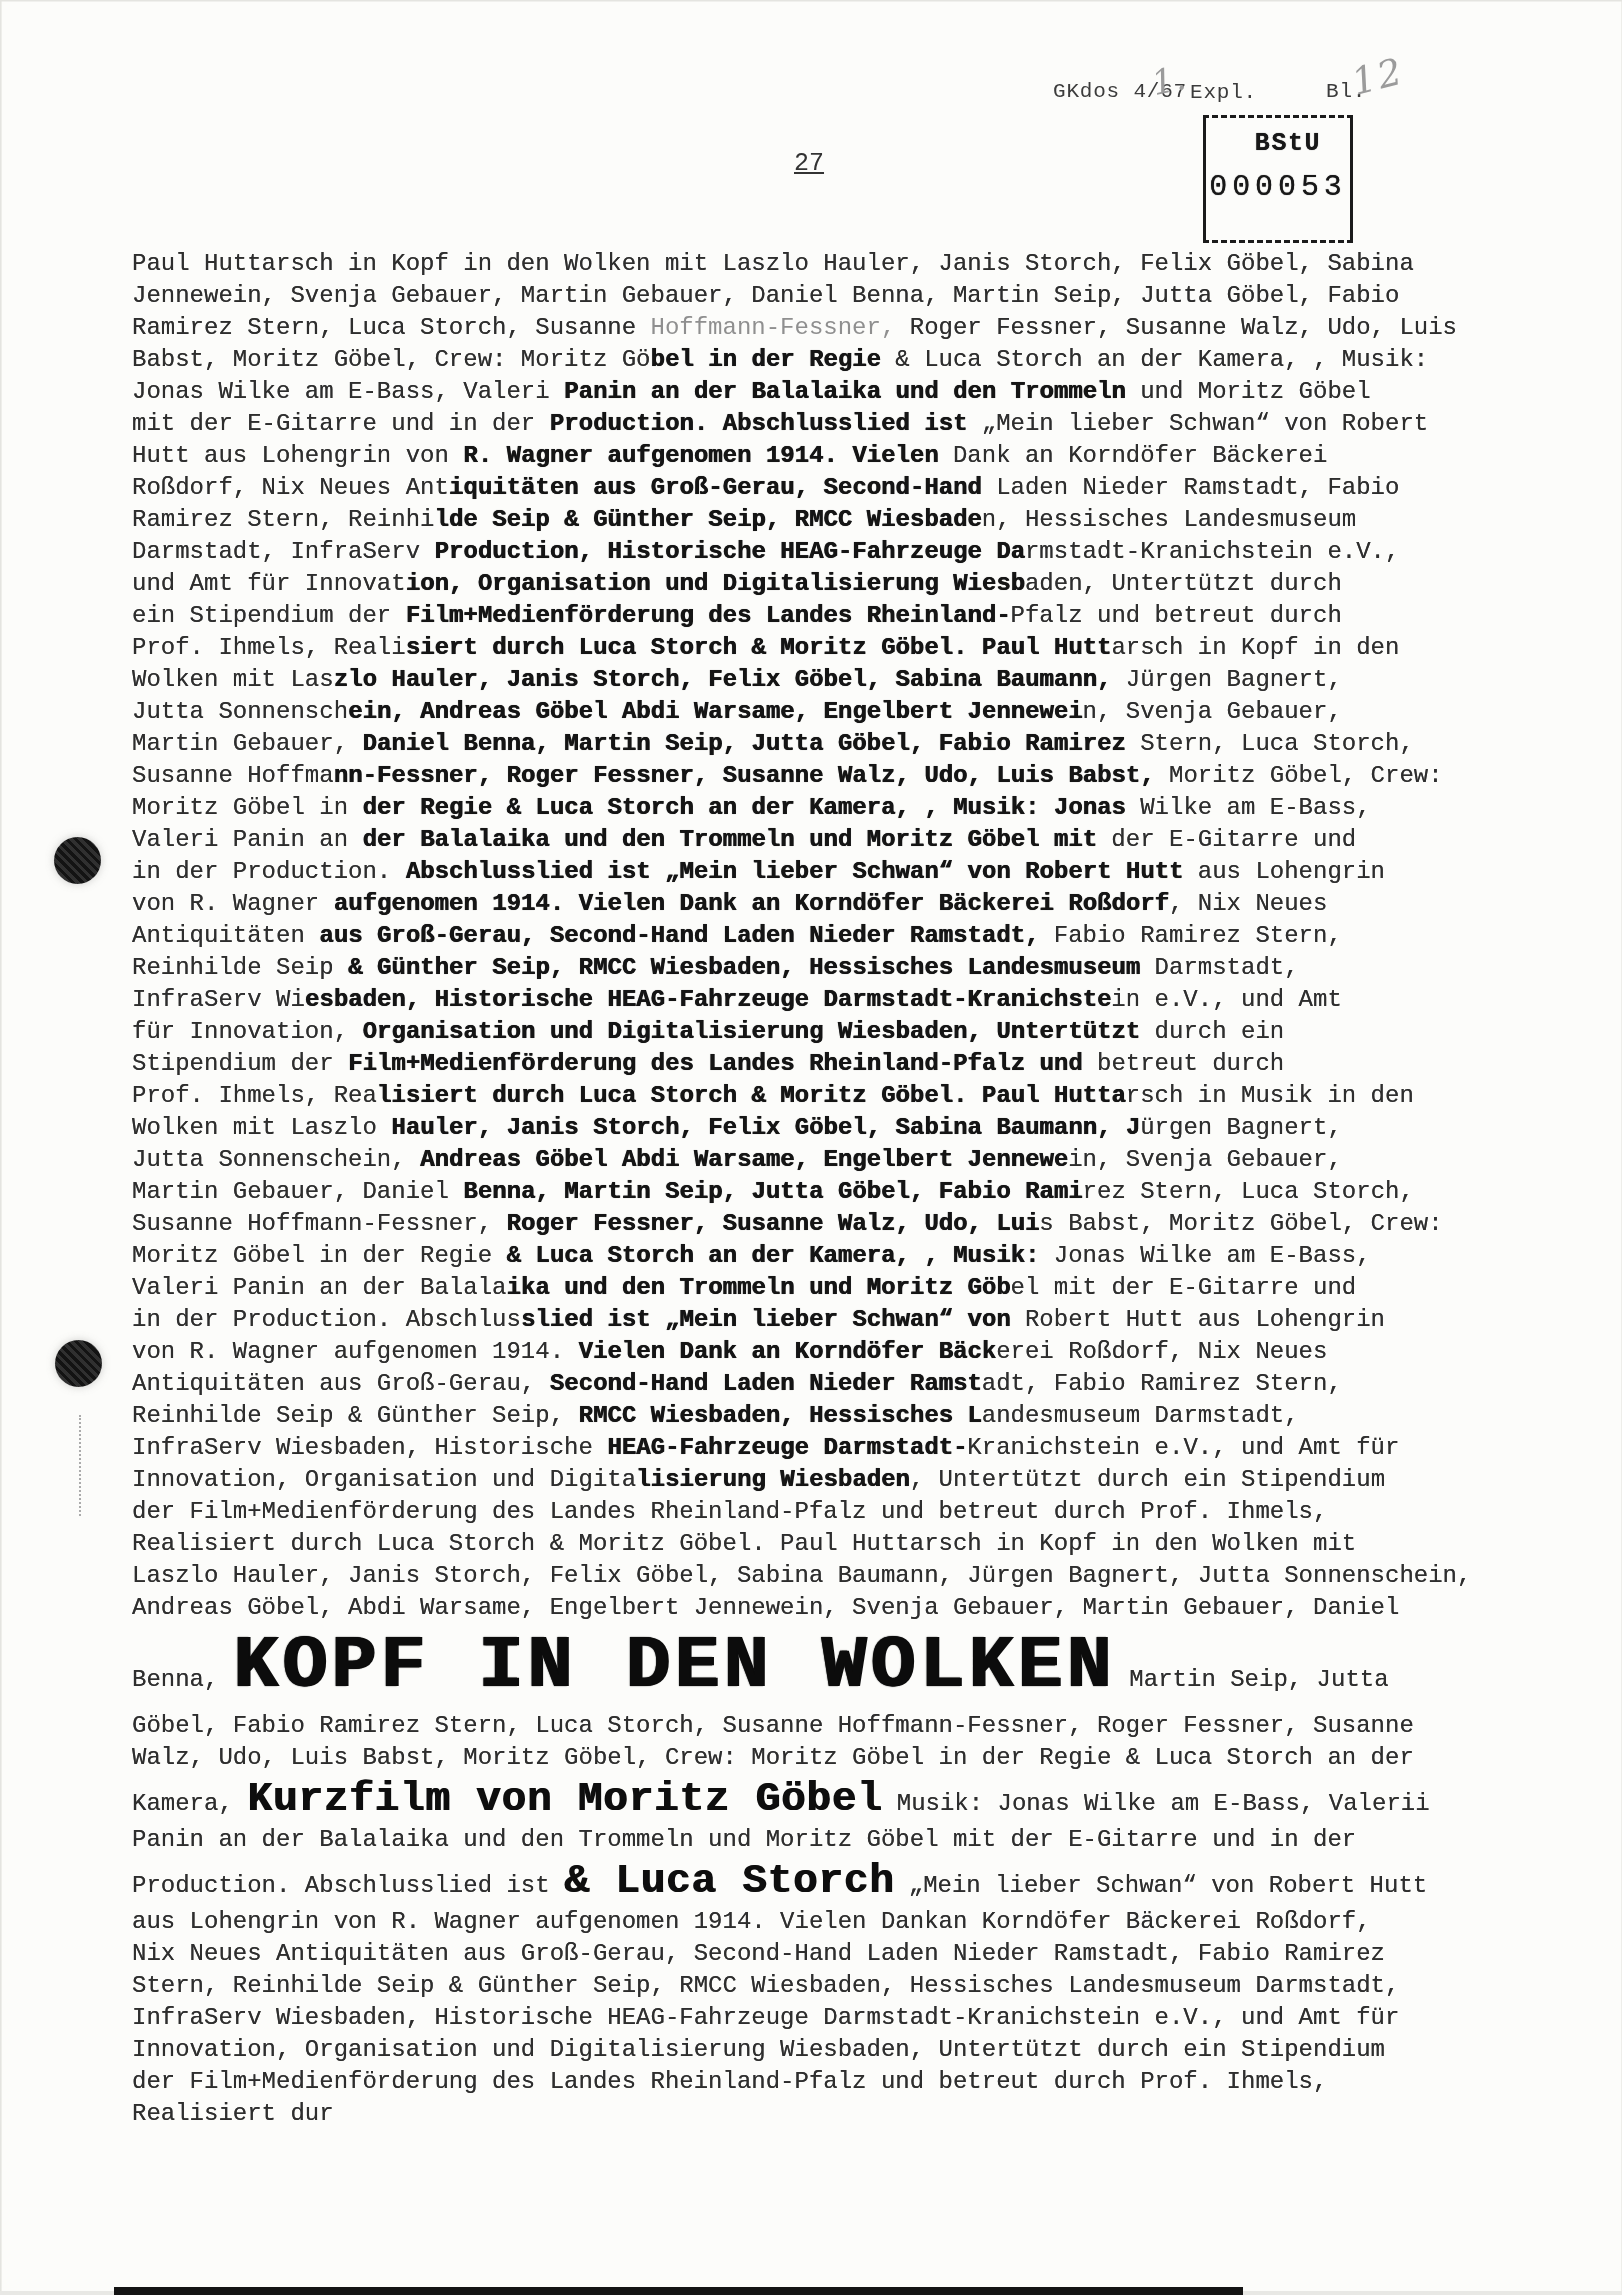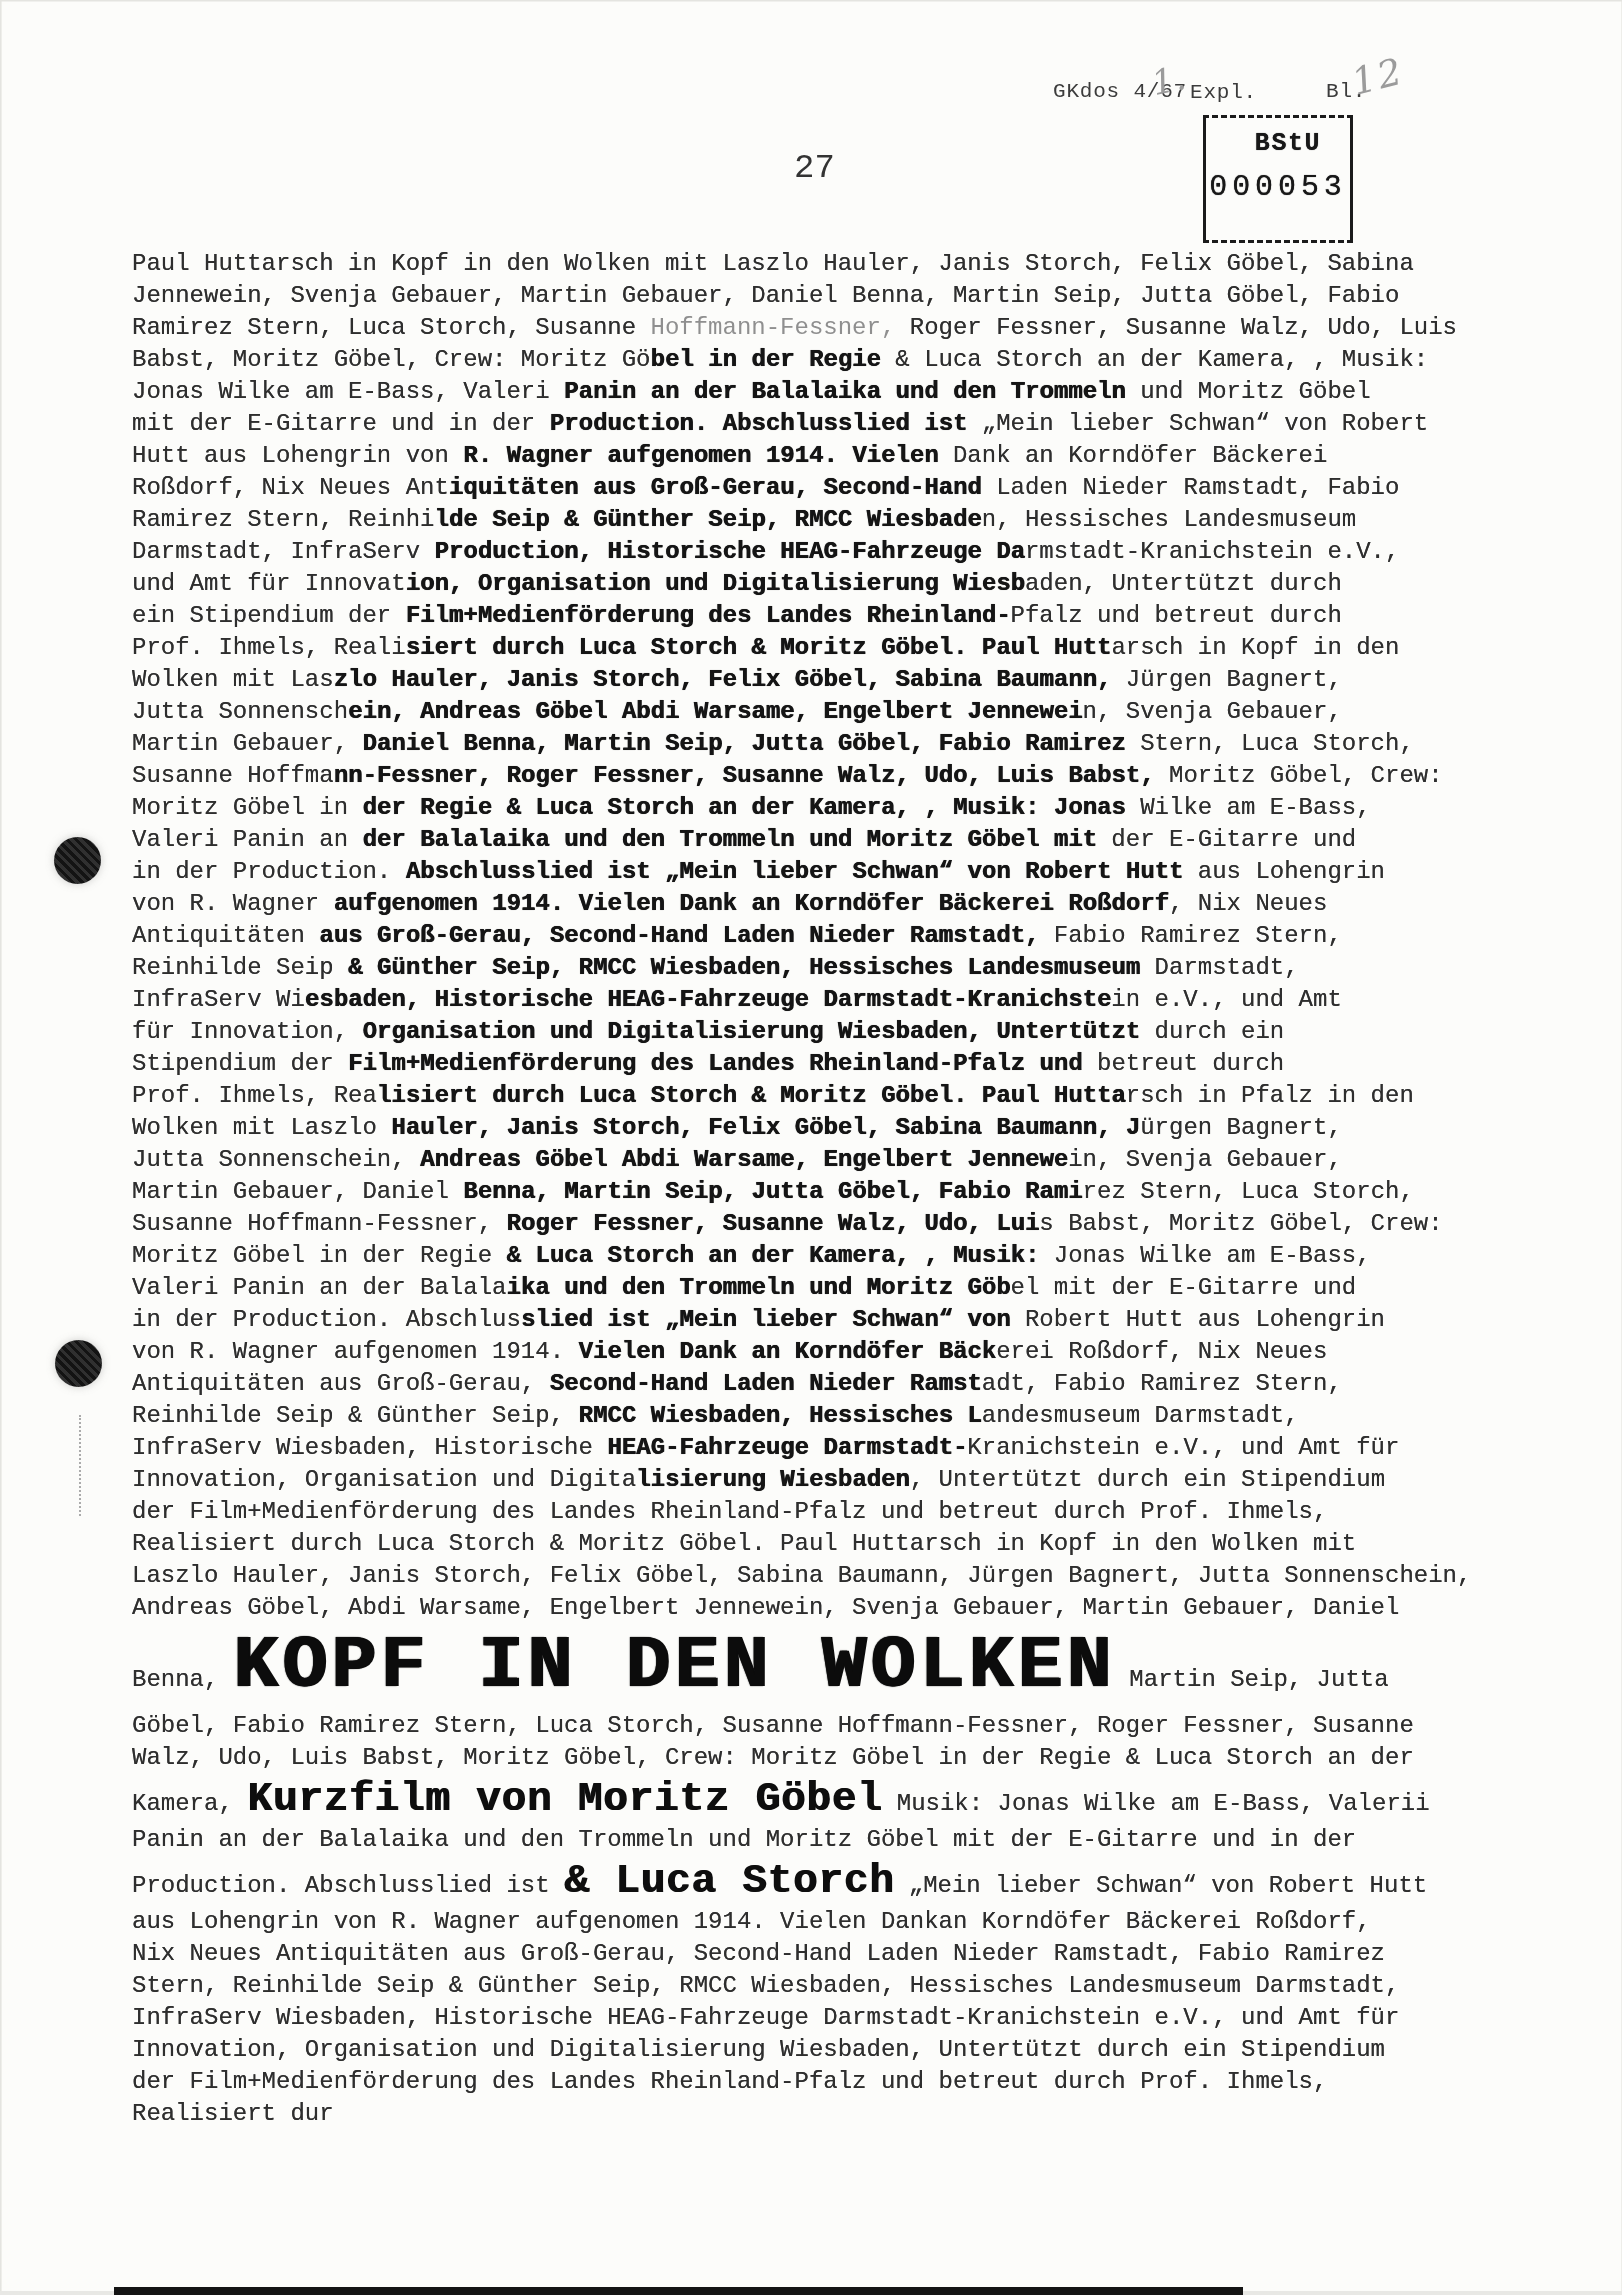--- a/index.html
+++ b/index.html
@@ -9,21 +9,21 @@
     overflow:hidden;box-shadow:inset 0 0 0 1.6px #e4e4e0;
   }
   .hdr{position:absolute;font-size:21px;color:#3c3c3c;letter-spacing:0.8px;white-space:pre;}
   #gkdos{left:1053px;top:80px;}
   #expl-hand{left:1152px;top:60px;font-family:"DejaVu Serif",serif;font-style:italic;
     font-size:34px;color:#9b9b9b;transform:rotate(-12deg);}
   #expl{left:1190px;top:81px;}
   #bl{left:1326px;top:80px;}
   #bl-hand{left:1352px;top:55px;font-family:"DejaVu Serif",serif;font-style:italic;
     font-size:37px;color:#9b9b9b;transform:rotate(-14deg);letter-spacing:2.4px;}
-  #pagenum{position:absolute;left:794px;top:149px;font-size:34px;color:#333;}
+  #pagenum{position:absolute;left:794px;top:149px;font-size:25px;color:#333;text-decoration:underline;}
   .stamp{
     position:absolute;left:1203px;top:115px;width:144px;height:122px;
     border:3.2px solid #1b1b1b;border-top-style:dashed;border-bottom-style:dashed;
     text-align:center;color:#181818;background:transparent;
   }
   .stamp .t1{margin-top:11.4px;font-size:25px;font-weight:bold;letter-spacing:1.6px;
     text-shadow:0 0 0.8px #222;margin-left:20px;}
   .stamp .t2{margin-top:11.4px;font-size:30px;font-weight:normal;letter-spacing:4.9px;
     text-shadow:0 0 0.8px #222;}
   .body-text{position:absolute;left:132px;top:248px;width:1379px;}
@@ -90,21 +90,21 @@
       <div class="line"><span class="seg-n">Susanne Hoffma</span><span class="seg-b">nn-Fessner, Roger Fessner, Susanne Walz, Udo, Luis Babst,</span><span class="seg-n"> Moritz Göbel, Crew:</span></div>
       <div class="line"><span class="seg-n">Moritz Göbel in </span><span class="seg-b">der Regie &amp; Luca Storch an der Kamera, , Musik: Jonas </span><span class="seg-n">Wilke am E-Bass,</span></div>
       <div class="line"><span class="seg-n">Valeri Panin an </span><span class="seg-b">der Balalaika und den Trommeln und Moritz Göbel mit</span><span class="seg-n"> der E-Gitarre und</span></div>
       <div class="line"><span class="seg-n">in der Production. </span><span class="seg-b">Abschlusslied ist „Mein lieber Schwan“ von Robert Hutt</span><span class="seg-n"> aus Lohengrin</span></div>
       <div class="line"><span class="seg-n">von R. Wagner </span><span class="seg-b">aufgenomen 1914. Vielen Dank an Korndöfer Bäckerei Roßdorf</span><span class="seg-n">, Nix Neues</span></div>
       <div class="line"><span class="seg-n">Antiquitäten </span><span class="seg-b">aus Groß-Gerau, Second-Hand Laden Nieder Ramstadt,</span><span class="seg-n"> Fabio Ramirez Stern,</span></div>
       <div class="line"><span class="seg-n">Reinhilde Seip </span><span class="seg-b">&amp; Günther Seip, RMCC Wiesbaden, Hessisches Landesmuseum</span><span class="seg-n"> Darmstadt,</span></div>
       <div class="line"><span class="seg-n">InfraServ Wi</span><span class="seg-b">esbaden, Historische HEAG-Fahrzeuge Darmstadt-Kranichste</span><span class="seg-n">in e.V., und Amt</span></div>
       <div class="line"><span class="seg-n">für Innovation, </span><span class="seg-b">Organisation und Digitalisierung Wiesbaden, Untertützt</span><span class="seg-n"> durch ein</span></div>
       <div class="line"><span class="seg-n">Stipendium der </span><span class="seg-b">Film+Medienförderung des Landes Rheinland-Pfalz und</span><span class="seg-n"> betreut durch</span></div>
-      <div class="line"><span class="seg-n">Prof. Ihmels, Rea</span><span class="seg-b">lisiert durch Luca Storch &amp; Moritz Göbel. Paul Hutta</span><span class="seg-n">rsch in Pfalz in den</span></div>
+      <div class="line"><span class="seg-n">Prof. Ihmels, Rea</span><span class="seg-b">lisiert durch Luca Storch &amp; Moritz Göbel. Paul Hutta</span><span class="seg-n">rsch in Musik in den</span></div>
       <div class="line"><span class="seg-n">Wolken mit Laszlo </span><span class="seg-b">Hauler, Janis Storch, Felix Göbel, Sabina Baumann, J</span><span class="seg-n">ürgen Bagnert,</span></div>
       <div class="line"><span class="seg-n">Jutta Sonnenschein, </span><span class="seg-b">Andreas Göbel Abdi Warsame, Engelbert Jennewe</span><span class="seg-n">in, Svenja Gebauer,</span></div>
       <div class="line"><span class="seg-n">Martin Gebauer, Daniel </span><span class="seg-b">Benna, Martin Seip, Jutta Göbel, Fabio Rami</span><span class="seg-n">rez Stern, Luca Storch,</span></div>
       <div class="line"><span class="seg-n">Susanne Hoffmann-Fessner, </span><span class="seg-b">Roger Fessner, Susanne Walz, Udo, Lui</span><span class="seg-n">s Babst, Moritz Göbel, Crew:</span></div>
       <div class="line"><span class="seg-n">Moritz Göbel in der Regie </span><span class="seg-b">&amp; Luca Storch an der Kamera, , Musik:</span><span class="seg-n"> Jonas Wilke am E-Bass,</span></div>
       <div class="line"><span class="seg-n">Valeri Panin an der Balala</span><span class="seg-b">ika und den Trommeln und Moritz Göb</span><span class="seg-n">el mit der E-Gitarre und</span></div>
       <div class="line"><span class="seg-n">in der Production. Abschlus</span><span class="seg-b">slied ist „Mein lieber Schwan“ von</span><span class="seg-n"> Robert Hutt aus Lohengrin</span></div>
       <div class="line"><span class="seg-n">von R. Wagner aufgenomen 1914. </span><span class="seg-b">Vielen Dank an Korndöfer Bäck</span><span class="seg-n">erei Roßdorf, Nix Neues</span></div>
       <div class="line"><span class="seg-n">Antiquitäten aus Groß-Gerau, </span><span class="seg-b">Second-Hand Laden Nieder Ramst</span><span class="seg-n">adt, Fabio Ramirez Stern,</span></div>
       <div class="line"><span class="seg-n">Reinhilde Seip &amp; Günther Seip, </span><span class="seg-b">RMCC Wiesbaden, Hessisches L</span><span class="seg-n">andesmuseum Darmstadt,</span></div>

